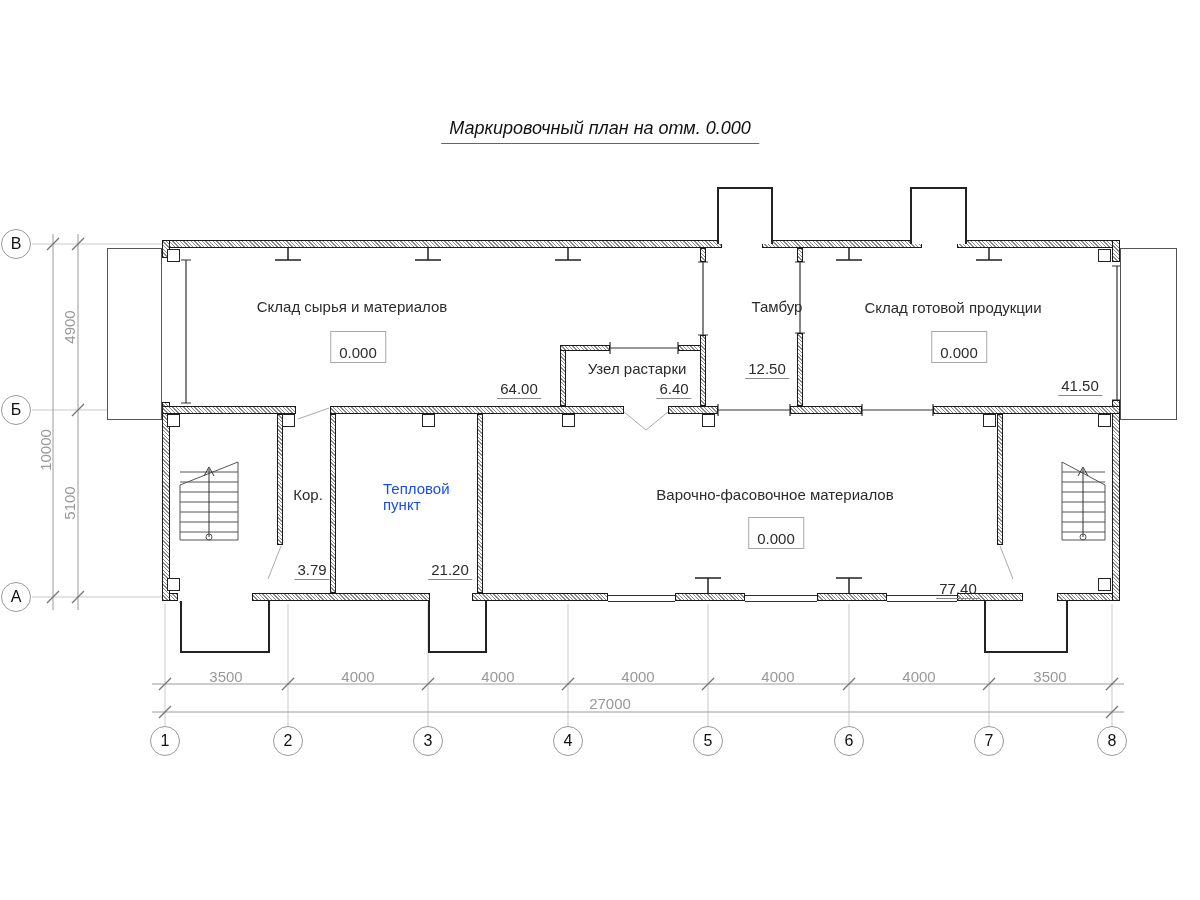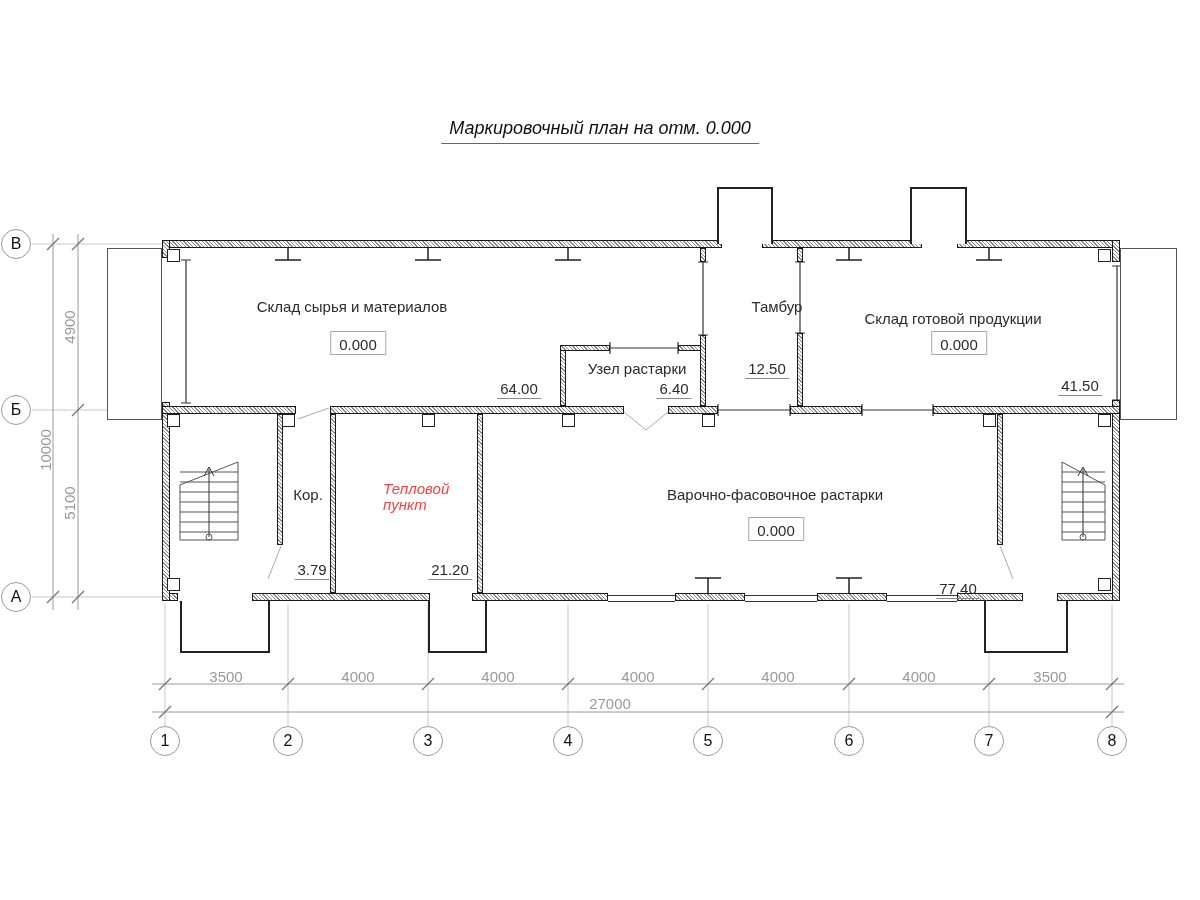--- a/index.html
+++ b/index.html
@@ -9,25 +9,25 @@
   .w{position:absolute;box-sizing:border-box;border:1px solid #1a1a1a;
      background:repeating-linear-gradient(45deg,#8a8a8a 0,#8a8a8a 1px,#fff 1px,#fff 2.6px);}
   .win{position:absolute;box-sizing:border-box;height:7px;
        border-top:1.2px solid #333;border-bottom:1.2px solid #333;background:#fff;}
   .porch{position:absolute;box-sizing:border-box;border:2px solid #222;background:#fff;}
   .porch.ptop{border-bottom:none;}
   .porch.pbot{border-top:none;}
   .dock{position:absolute;box-sizing:border-box;border:1.5px solid #555;background:#fff;}
   .sq{position:absolute;box-sizing:border-box;width:13px;height:13px;border:1.5px solid #222;background:#fff;}
   .lbl{position:absolute;font-size:15px;color:#2b2b2b;white-space:nowrap;transform:translateX(-50%);}
-  .lbl2{position:absolute;font-size:15px;color:#ef4444;line-height:1.08;font-style:italic;}
+  .lbl2{position:absolute;font-size:15px;color:#1d4ed8;line-height:1.08;}
   .area{position:absolute;font-size:15px;color:#2b2b2b;border-bottom:1.4px solid #8a8a8a;
         padding:0 3px 1px;transform:translateX(-50%);white-space:nowrap;}
   .elev{position:absolute;font-size:15px;color:#2b2b2b;border:1px solid #a8a8a8;background:#fff;
-        padding:4px 8px 1px;transform:translateX(-50%);white-space:nowrap;}
+        padding:12px 8px 1px;transform:translateX(-50%);white-space:nowrap;}
   .dim{position:absolute;font-size:15px;color:#999;transform:translateX(-50%);white-space:nowrap;}
   .dimv{position:absolute;font-size:15px;color:#999;white-space:nowrap;
         transform:translate(-50%,-50%) rotate(-90deg);}
   .circle{position:absolute;width:30px;height:30px;border:1px solid #999;border-radius:50%;
           display:flex;align-items:center;justify-content:center;font-size:16px;color:#111;
           background:#fff;box-sizing:border-box;}
   .title{position:absolute;left:50%;transform:translateX(-50%);top:118px;font-size:18px;
          font-style:italic;color:#111;border-bottom:1px solid #666;padding:0 8px 4px;white-space:nowrap;}
   svg.lines{position:absolute;left:0;top:0;width:1200px;height:900px;}
 </style>
@@ -167,31 +167,31 @@
   <div class="lbl" style="left:352px;top:298px;">Склад сырья и материалов</div>
   <div class="elev" style="left:358px;top:331px;">0.000</div>
   <div class="area" style="left:519px;top:380px;">64.00</div>
 
   <div class="lbl" style="left:637px;top:360px;">Узел растарки</div>
   <div class="area" style="left:674px;top:380px;">6.40</div>
 
   <div class="lbl" style="left:753px;top:298px;margin-left:24px;">Тамбур</div>
   <div class="area" style="left:767px;top:360px;">12.50</div>
 
-  <div class="lbl" style="left:953px;top:310px;">Склад готовой продукции</div>
+  <div class="lbl" style="left:953px;top:299px;">Склад готовой продукции</div>
   <div class="elev" style="left:959px;top:331px;">0.000</div>
   <div class="area" style="left:1080px;top:377px;">41.50</div>
 
   <div class="lbl" style="left:308px;top:486px;">Кор.</div>
   <div class="area" style="left:312px;top:561px;">3.79</div>
 
   <div class="lbl2" style="left:383px;top:481px;width:74px;">Тепловой пункт</div>
   <div class="area" style="left:450px;top:561px;">21.20</div>
 
-  <div class="lbl" style="left:775px;top:486px;">Варочно-фасовочное растарки</div>
+  <div class="lbl" style="left:775px;top:486px;">Варочно-фасовочное материалов</div>
   <div class="elev" style="left:776px;top:517px;">0.000</div>
   <div class="area" style="left:958px;top:580px;">77.40</div>
 
   <div class="dim" style="left:226px;top:668px;">3500</div>
   <div class="dim" style="left:358px;top:668px;">4000</div>
   <div class="dim" style="left:498px;top:668px;">4000</div>
   <div class="dim" style="left:638px;top:668px;">4000</div>
   <div class="dim" style="left:778px;top:668px;">4000</div>
   <div class="dim" style="left:919px;top:668px;">4000</div>
   <div class="dim" style="left:1050px;top:668px;">3500</div>

